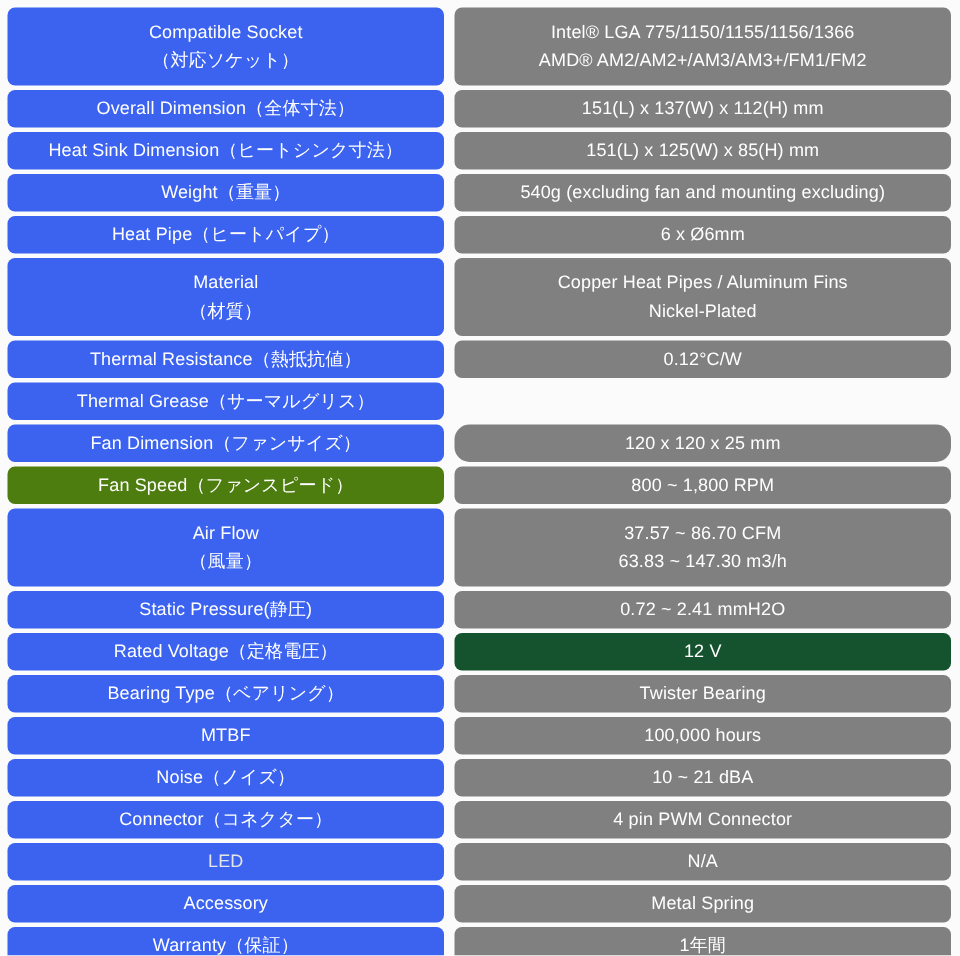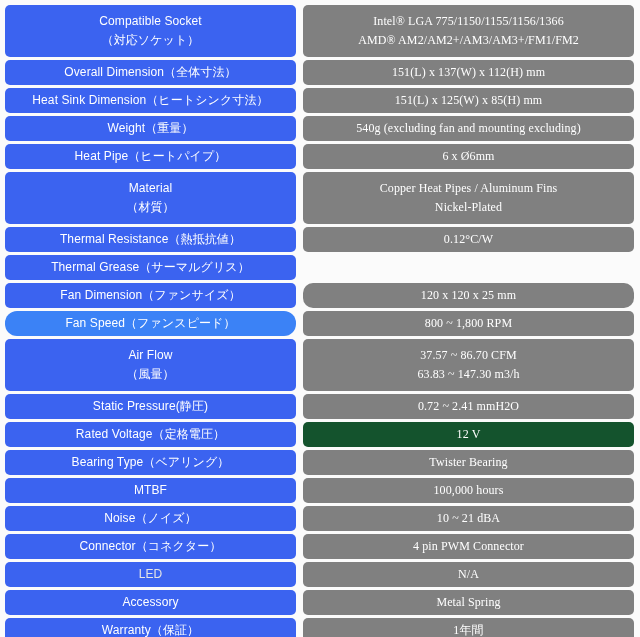--- a/index.html
+++ b/index.html
@@ -41,21 +41,20 @@
   }
   .cell-label {
     width: 291px;
     flex: 0 0 291px;
     background: #3b63f0;
     margin-right: 7px;
   }
   .cell-value {
     flex: 1 1 auto;
     background: #808080;
-    font-family: Liberation Serif, serif;
   }
   .row-h1 .cell { height: 25px; }
   .row-h2 .cell { height: 52px; }
   .cell-inner {
     display: block;
     width: 100%;
   }
   .cell-line {
     display: block;
     white-space: nowrap;
@@ -169,21 +168,21 @@
           <span class="cell-line">Fan Dimension（ファンサイズ）</span>
         </span>
       </div>
       <div class="cell cell-value" style="background: rgb(128, 128, 128); color: rgb(255, 255, 255); border-radius: 10px;">
         <span class="cell-inner">
           <span class="cell-line">120 x 120 x 25 mm</span>
         </span>
       </div>
     </div>
     <div class="spec-row row-h1">
-      <div class="cell cell-label" style="background: #3b82f6; color: rgb(255, 255, 255); border-radius: 12px;">
+      <div class="cell cell-label" style="background: #4d7c0f; color: rgb(255, 255, 255);">
         <span class="cell-inner">
           <span class="cell-line">Fan Speed（ファンスピード）</span>
         </span>
       </div>
       <div class="cell cell-value" style="background: rgb(128, 128, 128); color: rgb(255, 255, 255);">
         <span class="cell-inner">
           <span class="cell-line">800 ~ 1,800 RPM</span>
         </span>
       </div>
     </div>

